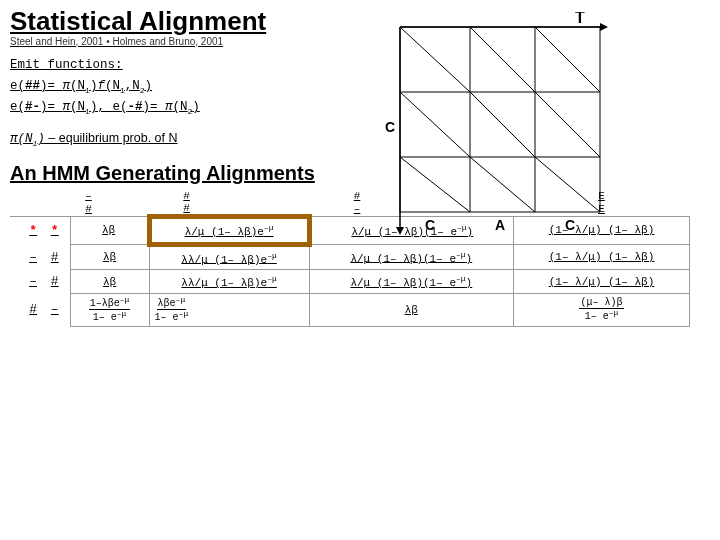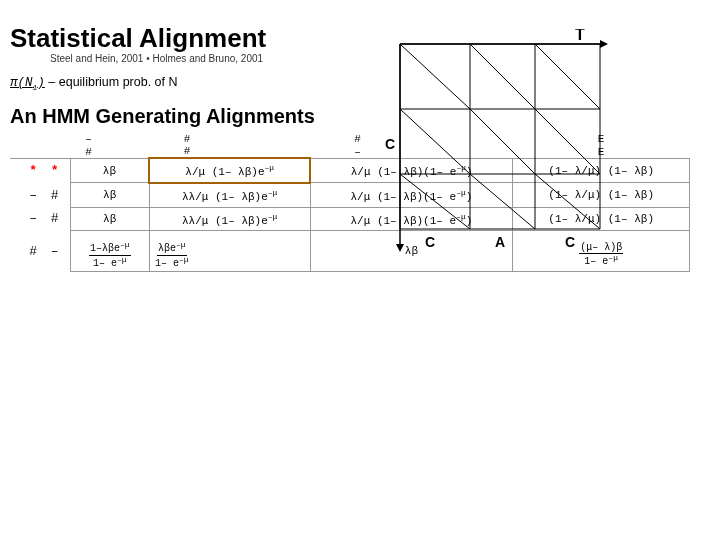--- a/index.html
+++ b/index.html
@@ -9,21 +9,22 @@
       background: #fff;
       font-family: 'Courier New', Courier, monospace;
       overflow: hidden;
       position: relative;
     }
 
     .page-container {
       display: flex;
       width: 608px;
       height: 540px;
-      padding: 24px 10px;
+      padding: 7px 10px;
+      text-decoration: underline;
     }
 
     .left-panel {
       width: 370px;
       flex-shrink: 0;
       padding-right: 10px;
     }
 
     .right-panel {
       flex: 1;
@@ -46,39 +47,47 @@
     }
 
     
     .frac {
       display: inline-flex;
       flex-direction: column;
       align-items: center;
       vertical-align: middle;
       font-size: 10px;
       line-height: 1.1;
-      margin-top: 8px;
     }
     .frac .num { border-bottom: 1px solid #000; padding: 0 1px; }
     .frac .den { padding: 0 1px; }
 
     sub { font-size: 8px; }
     sup { font-size: 8px; }
   </style>
 </head>
 <body>
 
 <div class="page-container">
 
   <div class="left-panel">
 
     <div style="font-size:26px;font-weight:bold;font-family:Arial,sans-serif;line-height:1.1;color:#000;">Statistical Alignment</div>
 
-    <div style="font-size:10px;color:#333;font-family:Arial,sans-serif;margin-bottom:8px;margin-left:40px;">Steel and Hein, 2001 • Holmes and Bruno, 2001</div>
-
+    <div style="font-size:10px;color:#333;font-family:Arial,sans-serif;margin-bottom:8px;">Steel and Hein, 2001 • Holmes and Bruno, 2001</div>
+
+    <div style="font-family:'Courier New',monospace;font-size:12.5px;line-height:1.7;margin-bottom:10px;">
+      <div style="text-decoration:underline;">Emit functions:</div>
+      <div>
+        e(<span style="font-weight:bold">##</span>)= <span style="font-style:italic">π</span>(N<sub>1</sub>)<span style="font-style:italic">f</span>(N<sub>1</sub>,N<sub>2</sub>)
+      </div>
+      <div>
+        e(<span style="font-weight:bold">#-</span>)= <span style="font-style:italic">π</span>(N<sub>1</sub>),  e(<span style="font-weight:bold">-#</span>)= <span style="font-style:italic">π</span>(N<sub>2</sub>)
+      </div>
+    </div>
 
     <div style="font-family:Arial,sans-serif;font-size:12.5px;line-height:1.65;margin-bottom:12px;">
       <div>
         <span style="font-style:italic;text-decoration:underline;font-family:'Courier New',monospace;">π(N<sub>1</sub>)</span> – equilibrium prob. of N
       </div>
     </div>
 
     <div style="font-size:20px;font-weight:bold;font-family:Arial,sans-serif;margin-bottom:5px;">An HMM Generating Alignments</div>
 
     <div style="width:680px;">
@@ -105,21 +114,21 @@
           <td></td>
           <td style="text-align:center;font-size:11px;padding:0 2px;">–</td>
           <td></td>
           <td style="text-align:center;font-size:11px;padding:0 2px;">E</td>
         </tr>
 
         <tr style="border-top:1px solid #999;">
           <td style="text-align:right;font-size:13px;color:red;font-weight:bold;padding:3px 3px;">*</td>
           <td style="font-size:13px;color:red;font-weight:bold;padding:3px 3px;">*</td>
           <td colspan="2" style="border:1px solid #999;text-align:center;padding:4px 6px;">λβ</td>
-          <td colspan="2" style="border:2px solid #a16207;padding:4px 3px;">λ/μ (1– λβ)e<sup>–μ</sup></td>
+          <td colspan="2" style="border:5px solid #a16207;padding:4px 3px;">λ/μ (1– λβ)e<sup>–μ</sup></td>
           <td colspan="2" style="border:1px solid #999;text-align:center;padding:4px 3px;">λ/μ (1– λβ)(1– e<sup>–μ</sup>)</td>
           <td style="border:1px solid #999;text-align:center;padding:4px 3px;">(1– λ/μ) (1– λβ)</td>
         </tr>
 
         <tr>
           <td style="text-align:right;padding:3px 3px;font-size:13px;">–</td>
           <td style="padding:3px 3px;font-size:13px;">#</td>
           <td colspan="2" style="border:1px solid #999;text-align:center;padding:4px 6px;">λβ</td>
           <td colspan="2" style="border:1px solid #999;text-align:center;padding:4px 3px;">λλ/μ (1– λβ)e<sup>–μ</sup></td>
           <td colspan="2" style="border:1px solid #999;text-align:center;padding:4px 3px;">λ/μ (1– λβ)(1– e<sup>–μ</sup>)</td>

